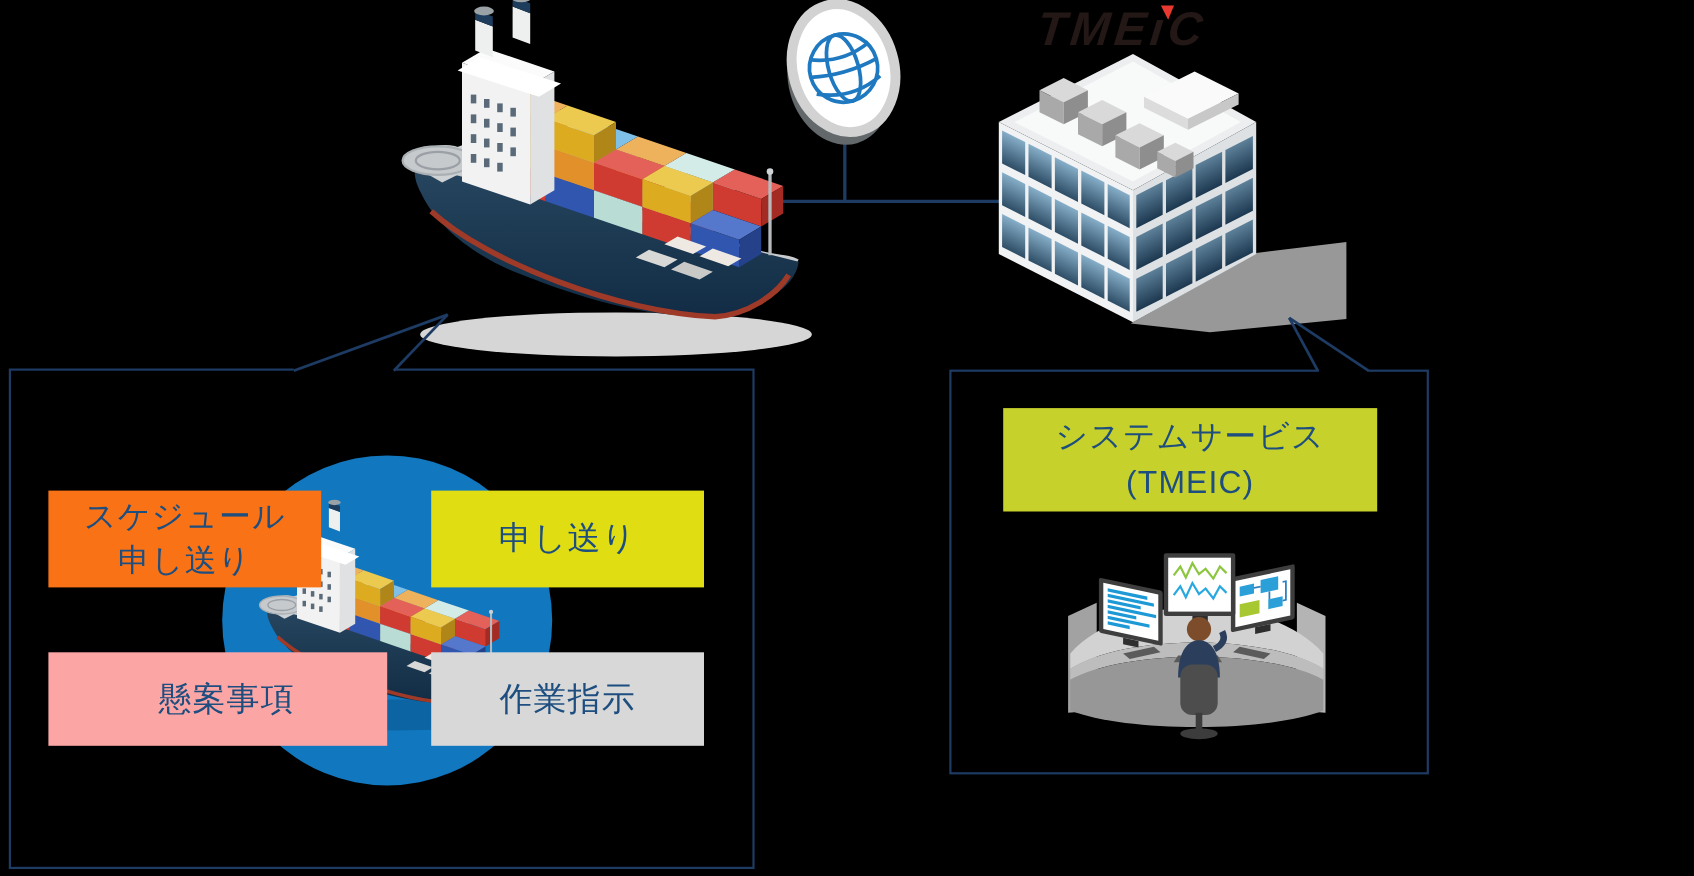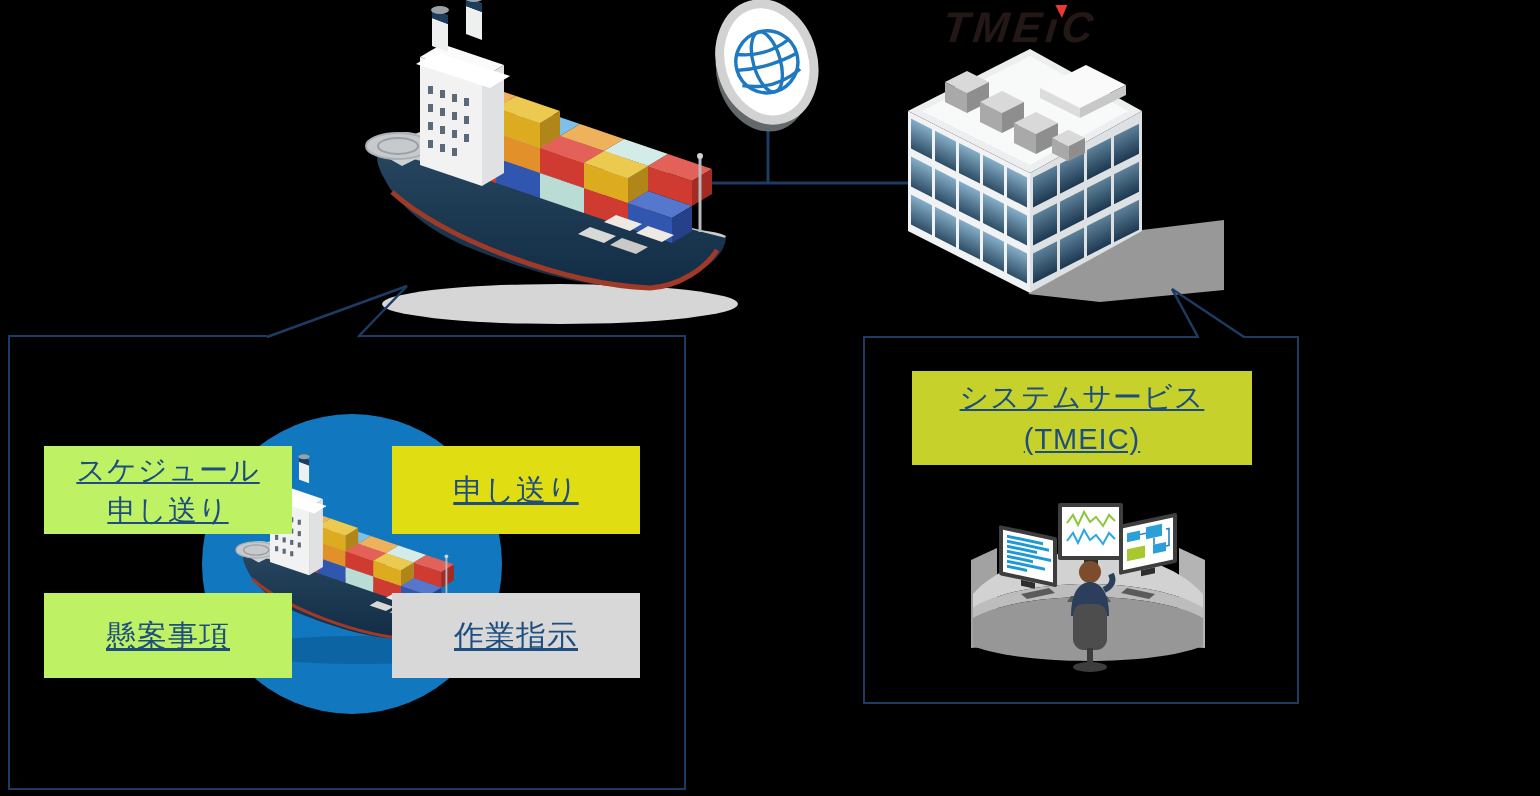--- a/index.html
+++ b/index.html
@@ -11,25 +11,25 @@
   svg{display:block;overflow:visible;}
   
   .panel{position:absolute;border:2px solid #1d3b63;box-sizing:border-box;background:transparent;}
   #left-panel{left:8px;top:335px;width:678px;height:455px;}
   #right-panel{left:863px;top:336px;width:436px;height:368px;}
   
   #ship-circle{left:202px;top:414px;width:300px;height:300px;border-radius:50%;background:#1177bf;}
   
   .tag{
     position:absolute;display:flex;flex-direction:column;align-items:center;justify-content:center;
-    color:#1d4e7f;font-size:30px;font-weight:500;letter-spacing:1px;line-height:1.38;text-align:center;text-decoration:underline;
+    color:#1d4e7f;font-size:30px;font-weight:500;letter-spacing:1px;line-height:1.38;text-align:center;
   }
-  #tag-schedule{left:44px;top:446px;width:248px;height:88px;background:#bef264;font-size:29px;}
+  #tag-schedule{left:44px;top:446px;width:248px;height:88px;background:#f97316;font-size:29px;}
   #tag-handover{left:392px;top:446px;width:248px;height:88px;background:#e0de13;}
-  #tag-pending{left:44px;top:593px;width:248px;height:85px;background:#bef264;}
+  #tag-pending{left:44px;top:593px;width:292px;height:85px;background:#fca5a5;padding-left:16px;}
   #tag-log{left:392px;top:593px;width:248px;height:85px;background:#d8d8d9;}
   #tag-service{left:912px;top:371px;width:340px;height:94px;background:#c6d12b;font-size:29px;line-height:1.45;}
   
   #tmeic-logo{
     left:905px;top:2px;width:230px;height:50px;display:flex;align-items:center;justify-content:center;
     color:#231815;font-weight:bold;font-style:italic;font-size:43px;letter-spacing:4px;
     transform:skewX(-6deg);
   }
   #tmeic-logo .ii{position:relative;display:inline-block;}
   #tmeic-logo .idot{

